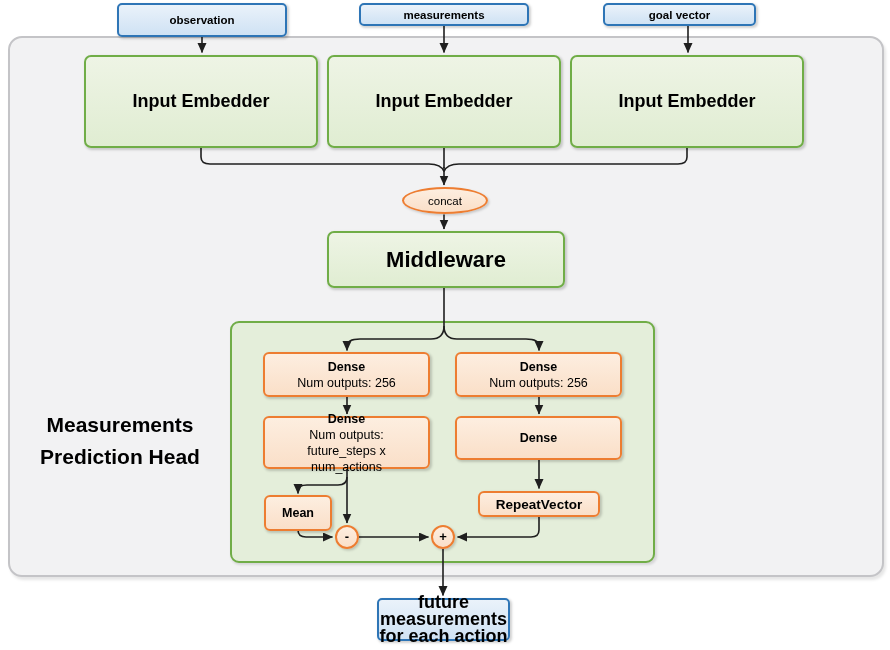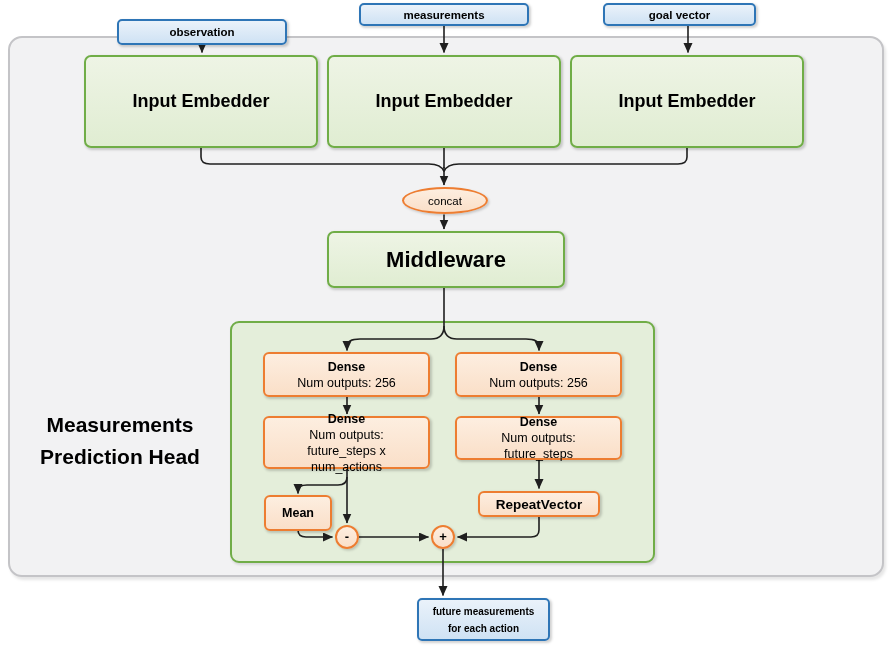--- a/index.html
+++ b/index.html
@@ -31,21 +31,21 @@
       font-weight:bold;font-size:21px;line-height:32px;}
   .orange-box{background:linear-gradient(180deg,var(--orange-fill-top),var(--orange-fill-bottom));
       border:2.5px solid var(--orange-border);border-radius:6px;}
   .dense{flex-direction:column;font-size:12.5px;line-height:16px;padding:20px;}
   .dense .t{font-weight:bold;}
   .small-label{font-weight:bold;font-size:12.5px;}
   .rv{font-weight:bold;font-size:13.5px;}
   .op-circle{width:24px;height:24px;border-radius:50%;border:2.5px solid var(--orange-border);
       background:linear-gradient(180deg,var(--orange-fill-top),var(--orange-fill-bottom));
       font-weight:bold;font-size:13px;line-height:1;padding-bottom:1px;}
-  .out-box{flex-direction:column;font-weight:bold;font-size:10px;line-height:17px;border-radius:5px;margin-left:40px;}
+  .out-box{flex-direction:column;font-weight:bold;font-size:18px;line-height:17px;border-radius:5px;}
   svg.wires{position:absolute;left:0;top:0;width:890px;height:650px;pointer-events:none;z-index:5;}
   svg.wires path{stroke:var(--wire);stroke-width:1.6px;fill:none;}
   svg.wires .ah{fill:var(--wire);stroke:none;}
   .node,.head-title{z-index:6;}
   .head-container{z-index:2;}
   .outer{z-index:1;}
 </style>
 </head>
 <body>
 
@@ -81,21 +81,21 @@
     <path d="M539 397 V414" marker-end="url(#ah)"></path>
     <path d="M347 469 V523" marker-end="url(#ah)"></path>
     <path d="M347 477 Q347 485 338 485 H307 Q298 485 298 491 V493.5" marker-end="url(#ah)"></path>
     <path d="M298 521 V530 Q298 537 306 537 H332.5" marker-end="url(#ah)"></path>
     <path d="M359 537 H428.5" marker-end="url(#ah)"></path>
     <path d="M539 459 V488.5" marker-end="url(#ah)"></path>
     <path d="M539 517 V530 Q539 537 531 537 H457.5" marker-end="url(#ah)"></path>
     <path d="M443 549 V595.5" marker-end="url(#ah)"></path>
   </svg>
 
-  <div class="node io" style="left:117px;top:19px;width:170px;height:26px">
+  <div class="node io" style="left:117px;top:3px;width:170px;height:34px">
     <span>observation</span>
   </div>
   <div class="node io" style="left:359px;top:3px;width:170px;height:23px">
     <span>measurements</span>
   </div>
   <div class="node io" style="left:603px;top:3px;width:153px;height:23px">
     <span>goal vector</span>
   </div>
 
   <div class="node green-box embedder" style="left:84px;top:55px;width:234px;height:93px">
@@ -124,21 +124,20 @@
     <div class="t">Dense</div>
     <div>Num outputs: 256</div>
   </div>
   <div class="node orange-box dense" style="left:263px;top:416px;width:167px;height:53px">
     <div class="t">Dense</div>
     <div>Num outputs:</div>
     <div>future_steps x num_actions</div>
   </div>
   <div class="node orange-box dense" style="left:455px;top:416px;width:167px;height:43px">
     <div class="t">Dense</div>
-    <div>Num outputs: future_steps</div>
   </div>
 
   <div class="node orange-box small-label" style="left:264px;top:495px;width:68px;height:36px">
     <span>Mean</span>
   </div>
   <div class="node orange-box rv" style="left:478px;top:491px;width:122px;height:26px">
     <span>RepeatVector</span>
   </div>
 
   <div class="node op-circle" style="left:335px;top:525px">

